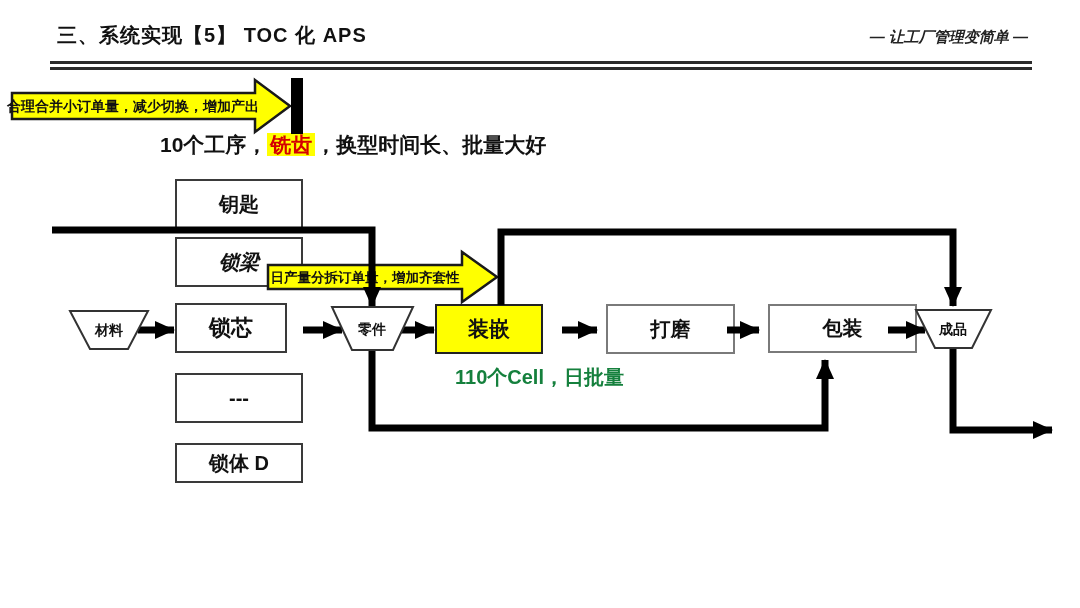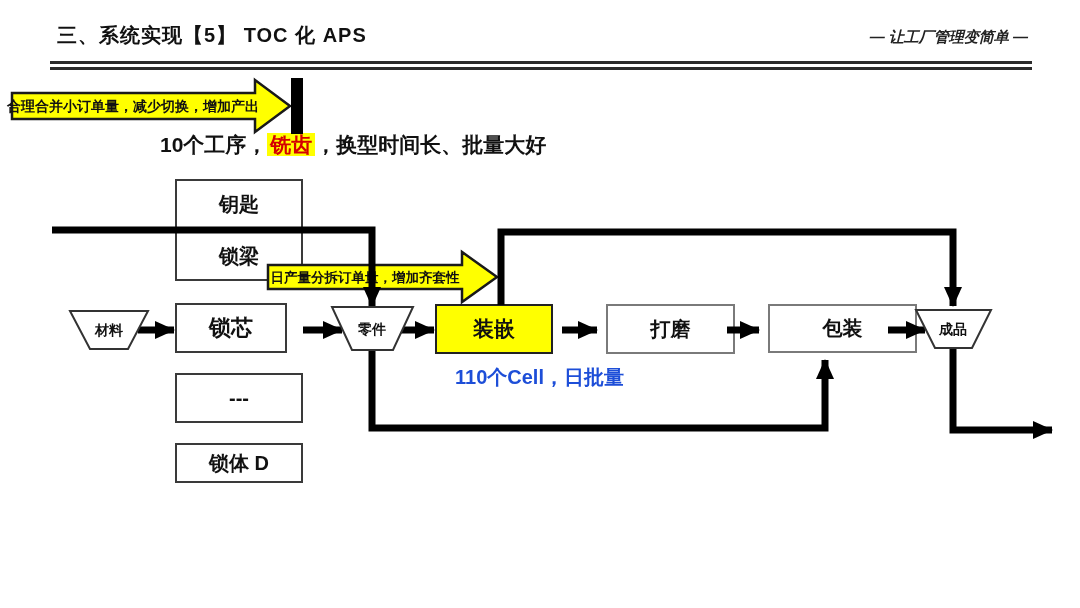--- a/index.html
+++ b/index.html
@@ -13,34 +13,34 @@
   .hdr-slogan{position:absolute;right:52px;top:28px;font-size:15px;font-weight:bold;
               font-style:italic;color:#222;}
   .hdr-rule{position:absolute;left:50px;top:61px;width:982px;height:3px;
             border-top:3px solid #2b2b2b;border-bottom:3px solid #2b2b2b;}
 
   
   .proc-note{position:absolute;left:160px;top:131px;font-size:21px;font-weight:bold;
              white-space:nowrap;color:#111;}
   .proc-note .hl{color:#d40000;background:#ffff00;padding:0 3px;}
   .cell-note{position:absolute;left:455px;top:364px;font-size:20px;font-weight:bold;
-             white-space:nowrap;color:#1d4ed8;}
+             white-space:nowrap;color:#15803d;}
 
   
   .pbox{position:absolute;display:flex;align-items:center;justify-content:center;
         background:#fff;border:2px solid #3a3a3a;font-weight:bold;font-size:20px;
         box-sizing:border-box;color:#111;z-index:2;}
   .pbox.light{border-color:#7a7a7a;margin-left:8px;}
   .pbox.yellow{background:#ffff00;border-color:#222;font-size:21px;}
   .b-key {left:175px;top:167px;width:128px;height:50px;margin-top:12px;}
-  .b-beam{left:175px;top:231px;width:128px;height:50px;}
+  .b-beam{left:175px;top:237px;width:128px;height:50px;font-style:italic;}
   .b-cyl {left:175px;top:303px;width:112px;height:50px;font-size:22px;}
   .b-dash{left:175px;top:373px;width:128px;height:50px;}
   .b-bodyd{left:175px;top:443px;width:128px;height:40px;}
-  .b-asm {left:435px;top:304px;width:118px;height:50px;}
+  .b-asm {left:435px;top:304px;width:108px;height:50px;}
   .b-grind{left:598px;top:304px;width:129px;height:50px;}
   .b-pack{left:760px;top:304px;width:149px;height:49px;}
 
   
   svg.overlay{position:absolute;left:0;top:0;z-index:4;}
   .conn{stroke:#000;stroke-width:7;fill:none;}
   .trap{fill:#fff;stroke:#333;stroke-width:2;}
   .traptext{font-size:14px;font-weight:bold;fill:#111;text-anchor:middle;}
   .yarrow{fill:#ffff00;stroke:#1a1a1a;stroke-width:2.5;stroke-linejoin:miter;}
   .yatext{font-size:14px;font-weight:bold;fill:#111;text-anchor:middle;}

